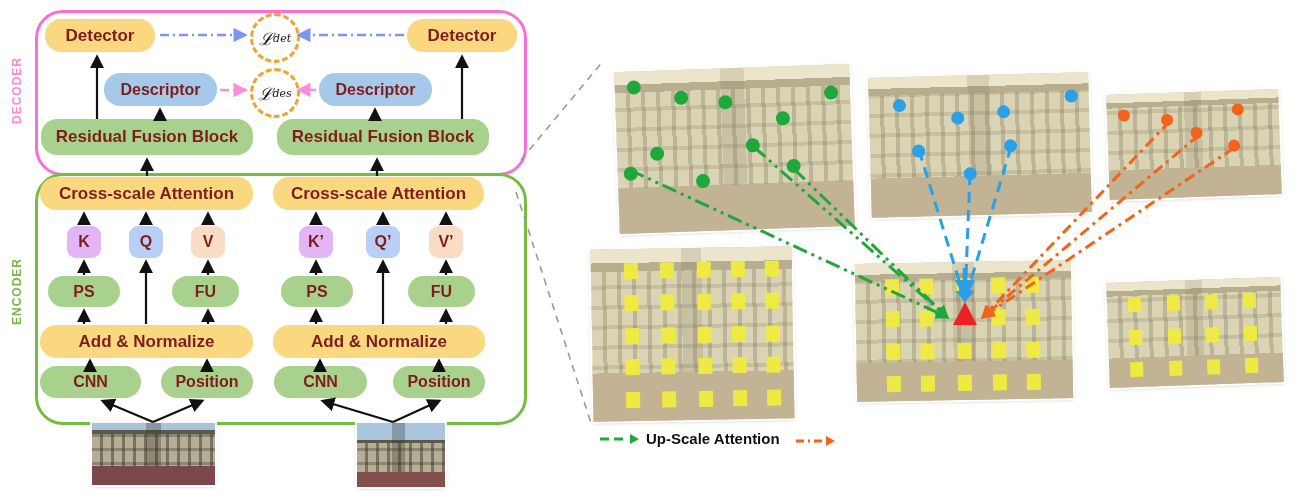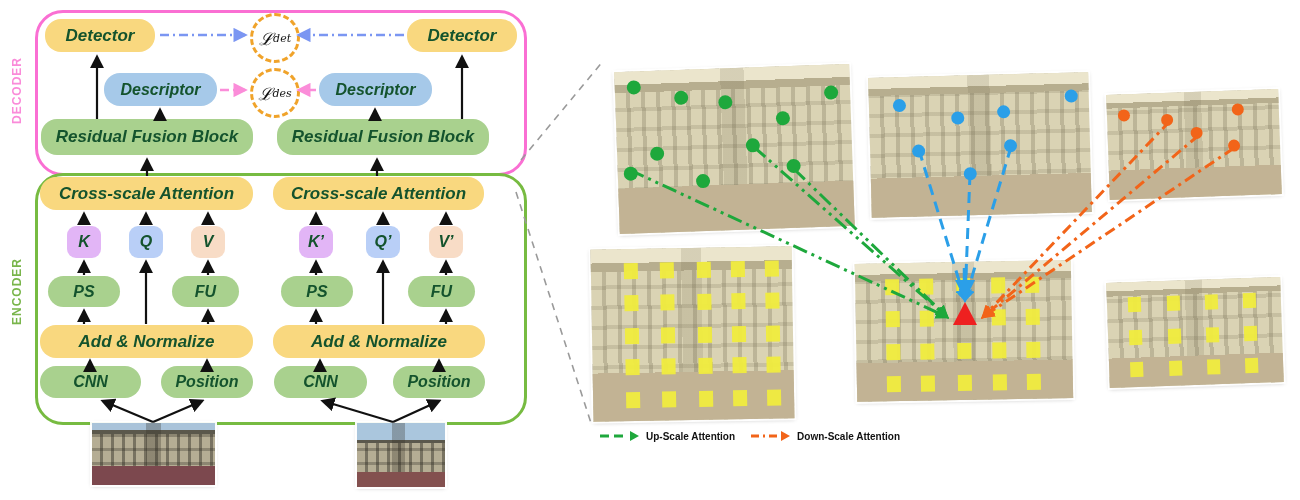--- a/index.html
+++ b/index.html
@@ -8,21 +8,21 @@
   
   .frame{position:absolute;border-radius:28px;background:transparent;}
   .frame.decoder{left:35px;top:10px;width:486px;height:160px;border:3.5px solid #fa6fd3;}
   .frame.encoder{left:35px;top:173px;width:486px;height:246px;border:3.5px solid #77bb41;}
   .side-label{position:absolute;writing-mode:vertical-rl;transform:rotate(180deg);
               font-size:12px;font-weight:700;letter-spacing:1px;text-align:center;}
   .side-label.dec{left:10px;top:50px;height:80px;color:#fa8bd9;}
   .side-label.enc{left:10px;top:247px;height:88px;color:#79b54b;}
   
   .blk{position:absolute;display:flex;align-items:center;justify-content:center;
-       font-weight:700;color:#14532d;border-radius:16px;font-style:italic;}
+       font-weight:700;color:#7f1d1d;border-radius:16px;}
   .yellow{background:#f9d87f;}
   .greenb{background:#a9d18e;}
   .blueb{background:#a6c9e9;}
   .purpleb{background:#e2b5f6;border-radius:9px;}
   .peachb{background:#f8dcc6;border-radius:9px;}
   .blueb2{background:#b9cff7;border-radius:9px;}
   .loss{position:absolute;border:3px dashed #f0a32a;border-radius:50%;background:#fff;
         display:flex;align-items:center;justify-content:center;
         font-family:"DejaVu Serif", serif;font-style:italic;font-size:17px;color:#111;}
   .loss sub{font-size:11px;font-style:italic;}
@@ -43,21 +43,21 @@
   .palace-color2{background-color:#b5ad94;background-image:
       linear-gradient(rgba(0,0,0,0) 0 76%, #83504f 76%),
       linear-gradient(90deg, rgba(0,0,0,0) 0 40%, rgba(52,48,38,.30) 40% 55%, rgba(0,0,0,0) 55%),
       linear-gradient(#aac6dd 0 26%, #5b584c 26% 31%, rgba(0,0,0,0) 31%),
       repeating-linear-gradient(90deg, rgba(0,0,0,0) 0 8px, rgba(45,42,34,.45) 8px 11px),
       repeating-linear-gradient(rgba(0,0,0,0) 0 11px, rgba(45,42,34,.30) 11px 14px);}
   .dot{position:absolute;border-radius:50%;}
   .gridsq{position:absolute;opacity:.95;}
   
   .legend{position:absolute;left:598px;top:430px;width:690px;display:flex;align-items:flex-end;
-          gap:14px;font-weight:700;font-size:10px;color:#111;}
+          gap:14px;font-weight:700;font-size:15px;color:#111;}
   .legend-item{display:flex;align-items:center;gap:6px;}
   svg.overlay{position:absolute;left:0;top:0;pointer-events:none;}
 </style>
 </head>
 <body>
 
 <div class="canvas">
 
   <div class="side-label dec">DECODER</div>
   <div class="side-label enc">ENCODER</div>
@@ -200,21 +200,20 @@
           <line x1="2" y1="6" x2="30" y2="6" stroke="#1ea83c" stroke-width="3" stroke-dasharray="9 5"></line>
           <path d="M32,1 L41,6 L32,11 z" fill="#1ea83c"></path>
         </svg>
         <span>Up-Scale Attention</span>
       </span>
       <span class="legend-item">
         <svg width="42" height="12">
           <line x1="2" y1="6" x2="30" y2="6" stroke="#f26419" stroke-width="3" stroke-dasharray="8 4 2 4"></line>
           <path d="M32,1 L41,6 L32,11 z" fill="#f26419"></path>
         </svg>
-        <span>Down-Scale Attention</span>
       </span>
     </div>
 
   <svg class="overlay" width="1300" height="500">
     <defs>
       <marker id="mB" viewBox="0 0 10 10" refX="8" refY="5" markerWidth="6.5" markerHeight="6.5" orient="auto-start-reverse">
           <path d="M0,0L10,5L0,10z" fill="#111"></path>
         </marker>
       <marker id="mBlue" viewBox="0 0 10 10" refX="8" refY="5" markerWidth="6" markerHeight="6" orient="auto-start-reverse">
           <path d="M0,0L10,5L0,10z" fill="#7b96f2"></path>

